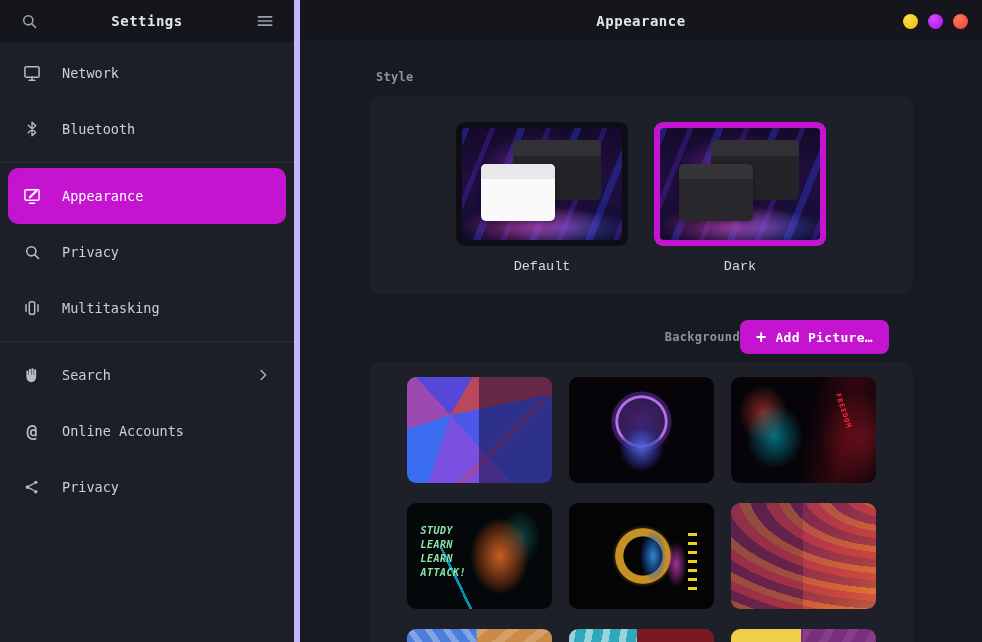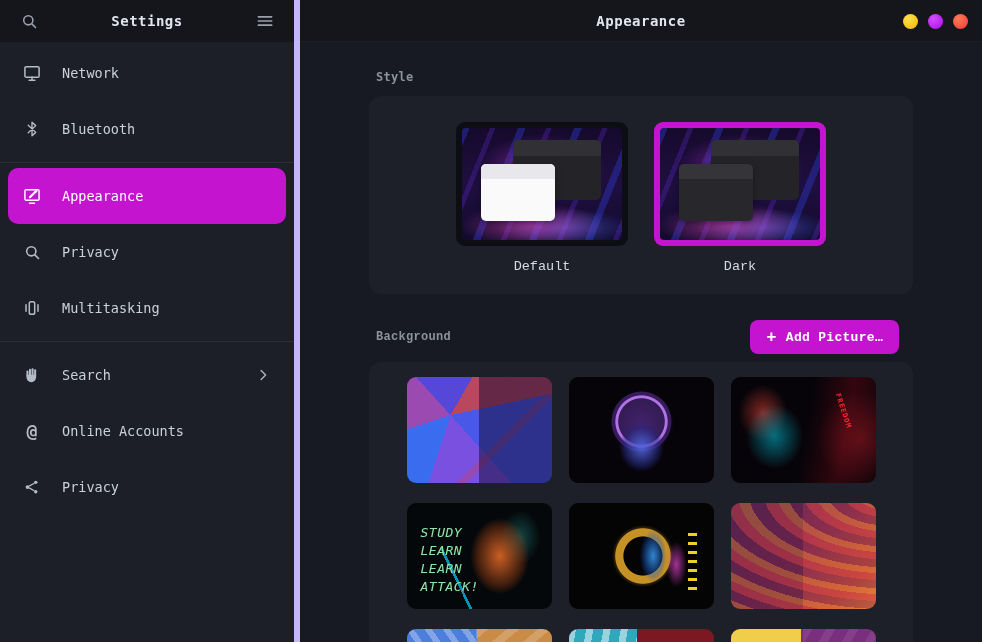--- a/index.html
+++ b/index.html
@@ -64,21 +64,21 @@
   .win-back{left:32%;top:11%;width:55%;height:53%;background:#242428;}
   .win-back .bar{background:#303035;}
   .win-front{left:12%;top:32%;width:46%;height:51%;box-shadow:0 2px 6px rgba(0,0,0,.35);}
   .win-front.light{background:#fafafb;}
   .win-front.light .bar{background:#e8e8ec;}
   .win-front.dark{background:#27272c;}
   .win-front.dark .bar{background:#353539;}
   .preview-label{margin-top:13px;font-size:13.5px;color:#d6dae2;}
 
   
-  .bg-header-row{display:flex;align-items:center;justify-content:space-between;margin:26px 14px 8px 7px;font-family:Liberation Mono, monospace;}
+  .bg-header-row{display:flex;align-items:center;justify-content:flex-end;margin:26px 24px 8px 7px;}
   .bg-header-row .section-label{margin:0;}
   .add-btn{background:var(--accent,#c514cf);color:#fff;font-family:inherit;font-weight:bold;
     font-size:13px;border:none;border-radius:8px;height:34px;padding:0 16px;display:flex;
     align-items:center;gap:9px;cursor:pointer;letter-spacing:.3px;}
   .plus{font-size:17px;font-weight:bold;line-height:1;}
   .bg-card{padding:15px 0 20px;display:flex;flex-wrap:wrap;gap:20px 17px;justify-content:center;}
   .thumb{width:145px;height:106px;border-radius:9px;position:relative;overflow:hidden;cursor:pointer;}
 
   .t1{background:
       linear-gradient(90deg, transparent 0 50%, rgba(18,10,48,0.5) 50%),
@@ -96,21 +96,21 @@
       linear-gradient(100deg, transparent 52%, rgba(120,10,22,0.4) 76%, rgba(40,5,12,0.2)),
       #070409;}
   .freedom-text{position:absolute;right:14px;top:30px;color:#ff2535;font-size:7px;font-weight:bold;
     transform:rotate(72deg);transform-origin:center;letter-spacing:1px;}
   .t4{background:
       radial-gradient(ellipse 26% 46% at 64% 50%, rgba(235,110,40,0.85), rgba(150,60,20,0.4) 60%, transparent 78%),
       radial-gradient(ellipse 20% 36% at 78% 32%, rgba(40,200,190,0.32), transparent 70%),
       linear-gradient(64deg, transparent 0 46%, rgba(0,210,255,0.7) 46% 48.5%, transparent 48.5%) 16% 100% / 60% 58% no-repeat,
       #05080a;}
   .study-text{position:absolute;left:14px;top:22px;display:flex;flex-direction:column;gap:3px;}
-  .study-text span{color:#8fe6a8;font-size:13px;font-weight:normal;font-style:italic;letter-spacing:.5px;}
+  .study-text span{color:#8fe6a8;font-size:10px;font-weight:bold;font-style:italic;letter-spacing:.5px;}
   .t5{background:
       repeating-linear-gradient(0deg, rgba(250,220,40,0.95) 0 3px, transparent 3px 9px) 88% 56% / 9px 62px no-repeat,
       radial-gradient(ellipse 10% 30% at 74% 58%, rgba(232,70,212,0.7), transparent 72%),
       radial-gradient(ellipse 12% 32% at 58% 50%, rgba(55,155,245,0.85), rgba(20,80,200,0.3) 60%, transparent 76%),
       radial-gradient(circle at 51% 50%, transparent 0 21%, rgba(208,152,38,0.95) 22% 30%, rgba(125,88,22,0.35) 31%, transparent 34%),
       #040404;}
   .t6{background:
       repeating-radial-gradient(ellipse 130% 95% at 112% -12%, rgba(215,60,72,0.5) 0 13px, rgba(120,30,85,0.3) 13px 28px, rgba(242,132,52,0.42) 28px 39px),
       linear-gradient(90deg, rgba(55,30,70,0.5) 0 50%, rgba(255,255,255,0.04) 50%),
       linear-gradient(135deg,#55284e,#8a2a44 45%,#bb4830 80%,#d8742c);}

